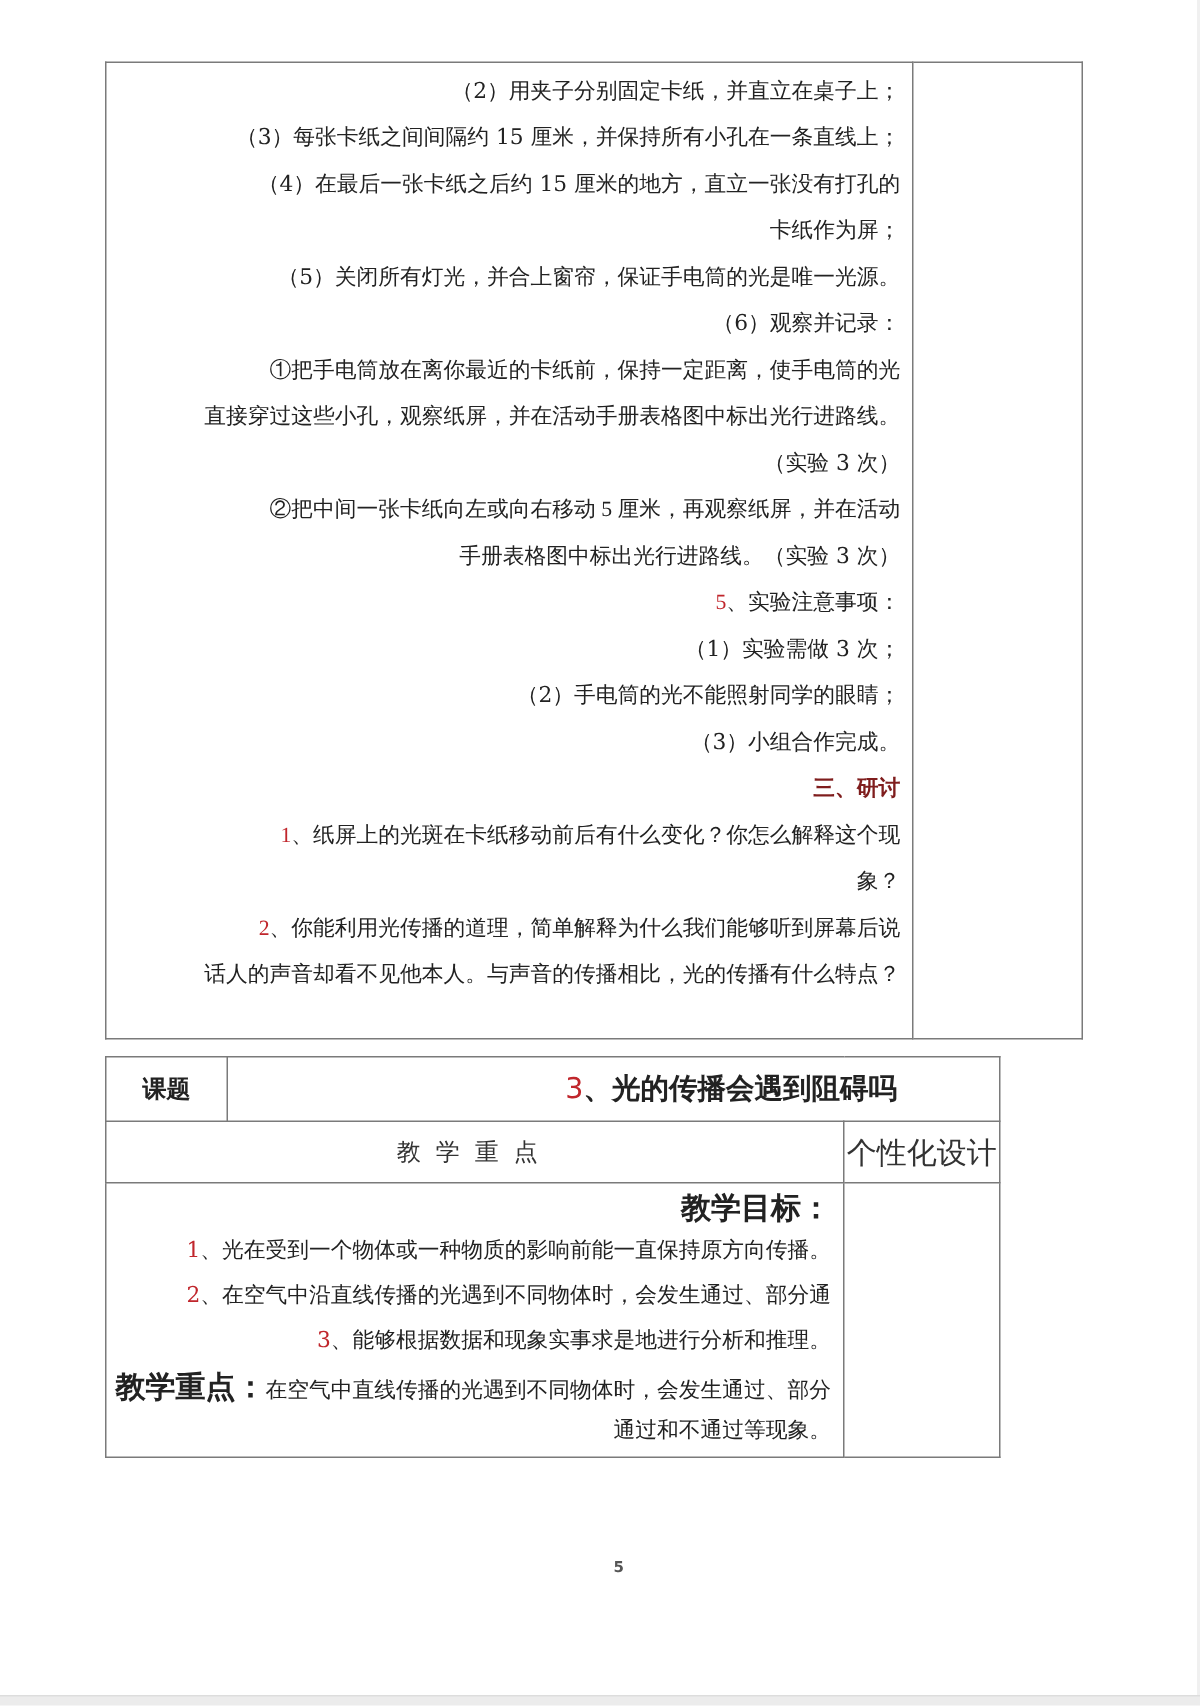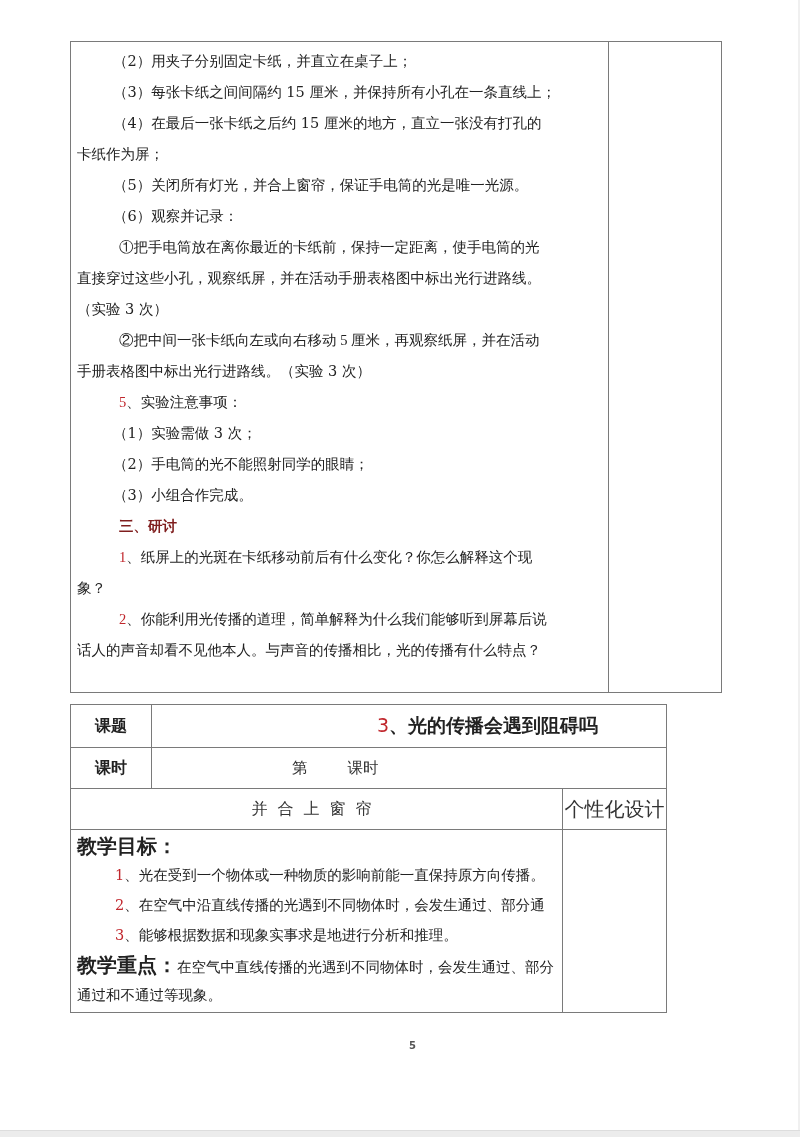--- a/index.html
+++ b/index.html
@@ -3,21 +3,21 @@
 <meta charset="utf-8">
 <style>
   html, body { margin: 0; padding: 0; background: #ffffff; }
   body { width: 800px; height: 1137px; position: relative; overflow: hidden;
          font-family: "DejaVu Serif", "Liberation Serif", serif; color: #222; }
   .page { position: absolute; left: 0; top: 0; width: 800px; height: 1130px; background: #fff; }
   .bottom-strip { position: absolute; left: 0; top: 1130px; width: 800px; height: 7px; background: #ececec; border-top: 1px solid #ddd; }
   .right-edge { position: absolute; right: 0; top: 0; width: 2px; height: 1130px; background: #f0f0f0; }
 
   table { border-collapse: collapse; position: absolute; }
-  td { border: 1.5px solid #7a7a7a; vertical-align: top; padding: 0; }
+  td { border: 1.5px solid #7a7a7a; vertical-align: top; padding: 0; text-align: right; }
 
   
   #t1 { left: 70px; top: 41px; width: 652px; height: 652px; }
   #t1 .main { width: 528px; padding: 0 8px 0 6px; }
   #t1 .side { width: 124px; }
   .line { font-size: 14.5px; line-height: 31px; height: 31px; white-space: nowrap; }
   .indent { padding-left: 36px; }
   .indent2 { padding-left: 42px; font-family: Liberation Serif, serif; }
   .red { color: #c0262c; }
   .blue { color: #7f1d1d; font-weight: bold; font-family: Liberation Serif, serif; }
@@ -79,25 +79,21 @@
   </tbody>
     </table>
 
   <table id="t2">
     <tbody>
         <tr>
       <td class="lbl">课题</td>
       <td colspan="2" class="title-cell"><span class="red" style="font-weight:normal">3</span><span>、光的传播会遇到阻碍吗</span></td>
     </tr>
     <tr>
-      <td class="lbl" style="height:40px">课时</td>
-      <td colspan="2" class="period-cell"><span>第</span><span class="gap"></span><span>课时</span></td>
-    </tr>
-    <tr>
-      <td colspan="2" class="head-main">并合上窗帘</td>
+      <td colspan="2" class="head-main">教学重点</td>
       <td class="head-side">个性化设计</td>
     </tr>
     <tr>
       <td colspan="2" class="content">
         <div class="line bold-h" style="height:28px;line-height:28px">教学目标：</div>
         <div class="line" style="padding-left:38px"><span class="red">1</span><span>、光在受到一个物体或一种物质的影响前能一直保持原方向传播。</span></div>
         <div class="line" style="padding-left:38px"><span class="red">2</span><span>、在空气中沿直线传播的光遇到不同物体时，会发生通过、部分通</span></div>
         <div class="line" style="padding-left:38px"><span class="red">3</span><span>、能够根据数据和现象实事求是地进行分析和推理。</span></div>
         <div class="line"><span class="bold-h">教学重点：</span><span>在空气中直线传播的光遇到不同物体时，会发生通过、部分</span></div>
         <div class="line">通过和不通过等现象。</div>

